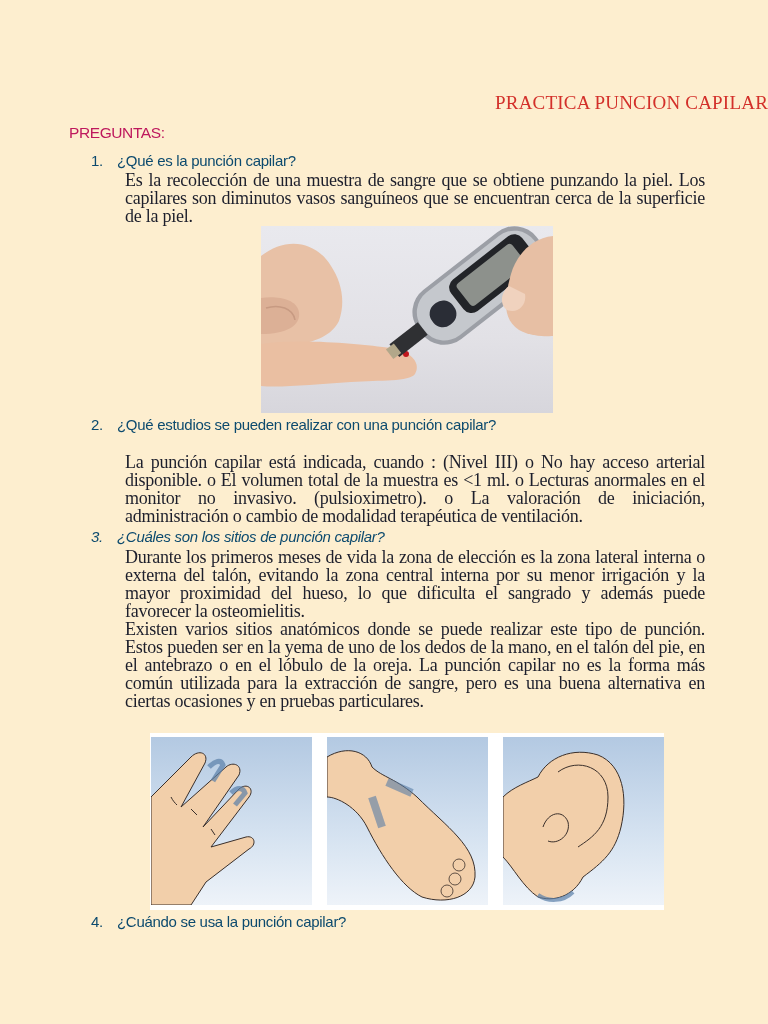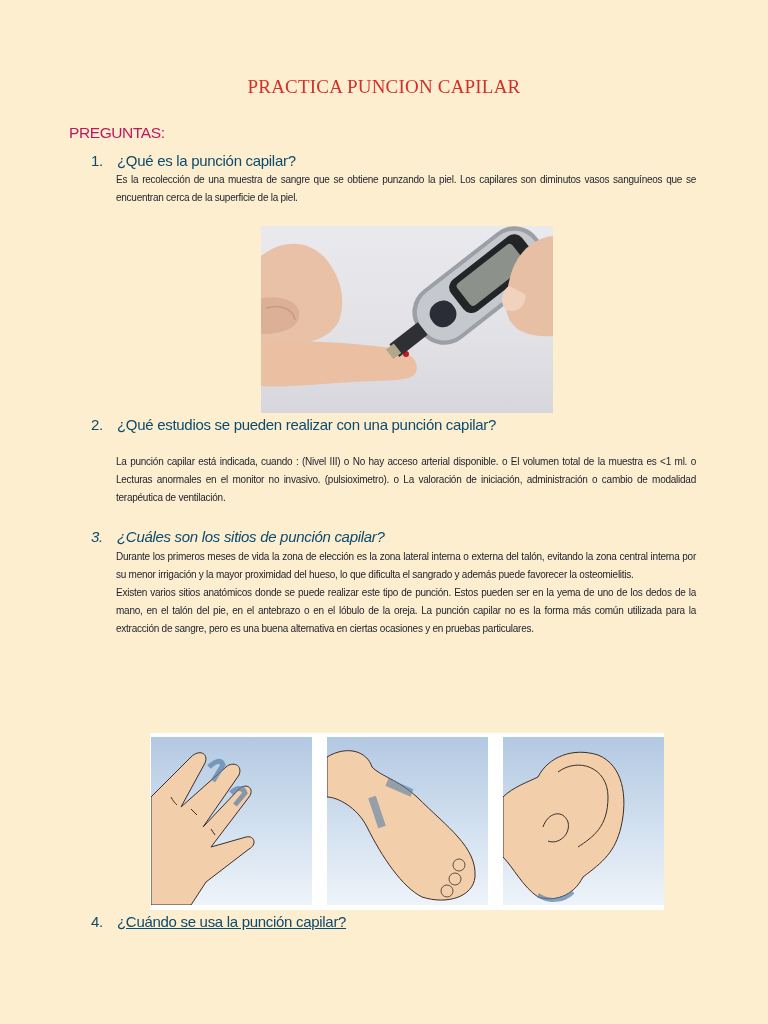--- a/index.html
+++ b/index.html
@@ -4,39 +4,39 @@
   <style>
     html, body { margin:0; padding:0; }
     body {
       width:768px; height:1024px; overflow:hidden;
       background:#fdeecf;
       position:relative;
       font-family:"Liberation Sans", sans-serif;
       color:#1d1f2c;
     }
     .title {
-      position:absolute; left:0; top:76px; width:768px;
-      text-align:center;
+      position:absolute; left:0; top:92px; width:768px;
+      text-align:right;
       font-family:"Liberation Serif", serif;
       font-size:19px; color:#d3302a; letter-spacing:0.2px;
     }
     .preguntas {
       position:absolute; left:69px; top:124px;
       font-size:15.5px; color:#be185d; letter-spacing:-0.4px;
     }
     .q {
       position:absolute; left:91px;
       font-size:15px; color:#0c4a6e; letter-spacing:-0.3px;
     }
     .q .num { display:inline-block; width:26px; }
     .ans {
-      position:absolute; left:116px; width:580px;
-      font-size:10px; line-height:18px; text-align:justify;
+      position:absolute; left:125px; width:580px;
+      font-size:18px; line-height:18px; text-align:justify;
       letter-spacing:-0.25px;
-      font-family:Liberation Sans, sans-serif;
+      font-family:Liberation Serif, serif;
       transform-origin:left top;
     }
     .ans p { margin:0; }
     .photo {
       position:absolute; left:261px; top:226px; width:292px; height:187px;
       background:linear-gradient(180deg,#e9e9ee 0%,#e2e1e6 60%,#d7d6dc 100%);
       overflow:hidden;
     }
     .strip {
       position:absolute; left:150px; top:733px; width:514px; height:177px;
@@ -125,15 +125,15 @@
   <div class="panel" style="left:353px;">
     <svg width="161" height="168" viewBox="0 0 161 168">
       <path d="M0 60 C10 50 25 45 35 40 C45 20 70 10 95 18 C120 28 125 60 118 90 C112 115 100 125 80 140 C70 160 50 165 35 160 C20 150 10 130 0 120 Z" fill="#f2cfaa" stroke="#3a2f2a" stroke-width="1"></path>
       <path d="M55 35 C75 20 105 30 105 60 C105 90 90 100 75 110" fill="none" stroke="#3a2f2a" stroke-width="1"></path>
       <path d="M40 90 C45 75 60 72 65 85 C68 98 55 108 45 104" fill="none" stroke="#3a2f2a" stroke-width="1"></path>
       <path d="M35 158 C45 165 60 165 70 155" stroke="#5a7fa8" stroke-width="4" fill="none" opacity="0.7"></path>
     </svg>
   </div>
 </div>
 
-<div class="q" style="top:913px;text-decoration:underline;">
+<div class="q" style="top:913px;">
   <span class="num">4.</span><span>¿Cuándo se usa la punción capilar?</span>
 </div>
 
 </body></html>

